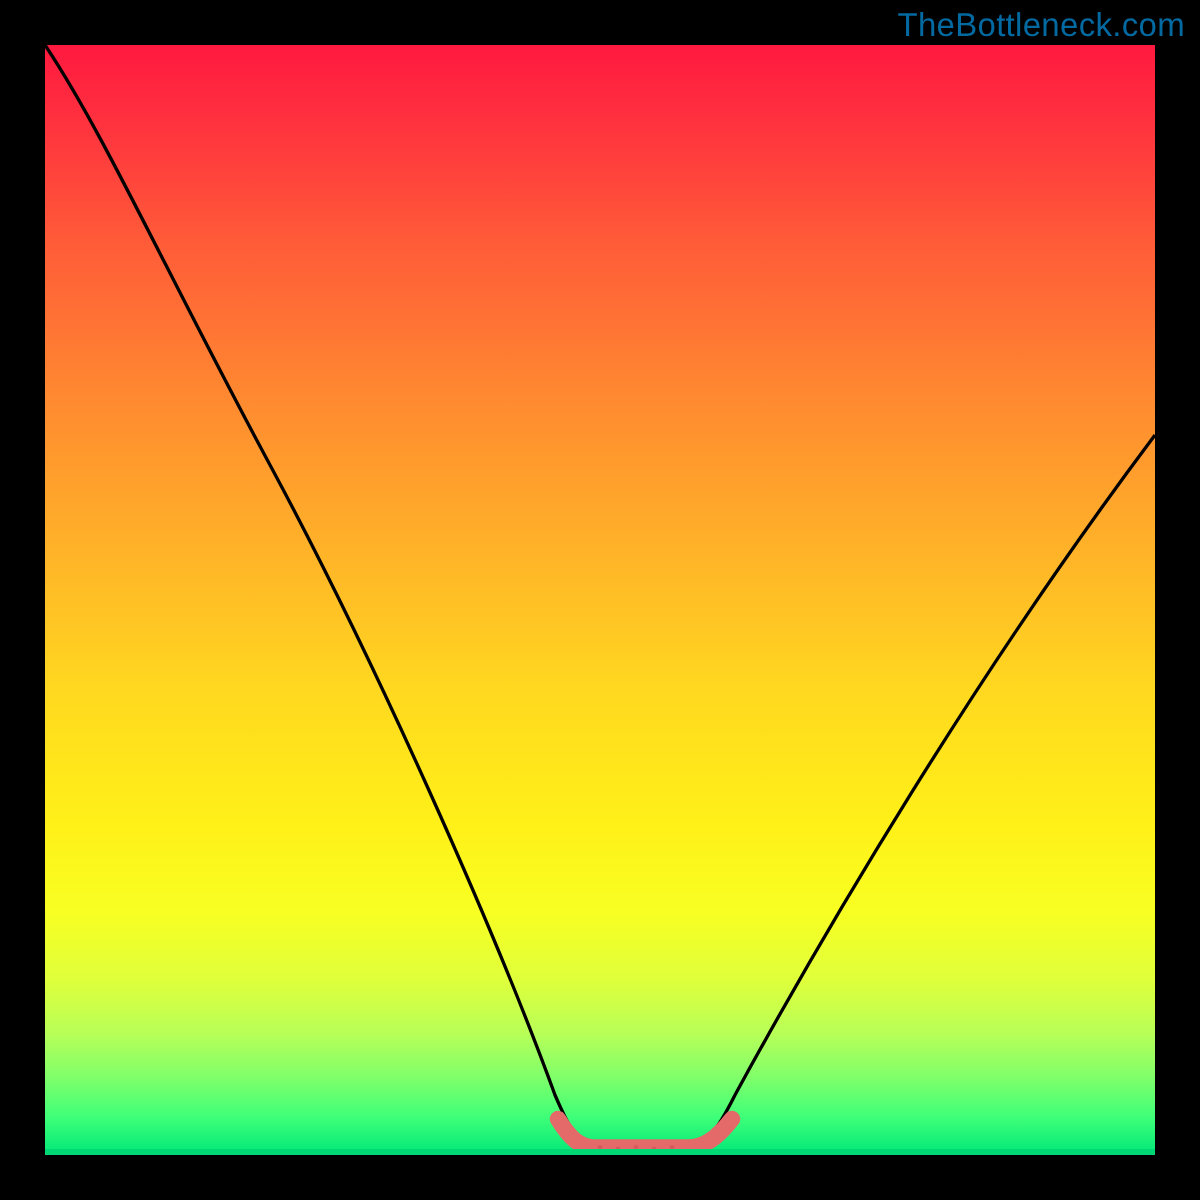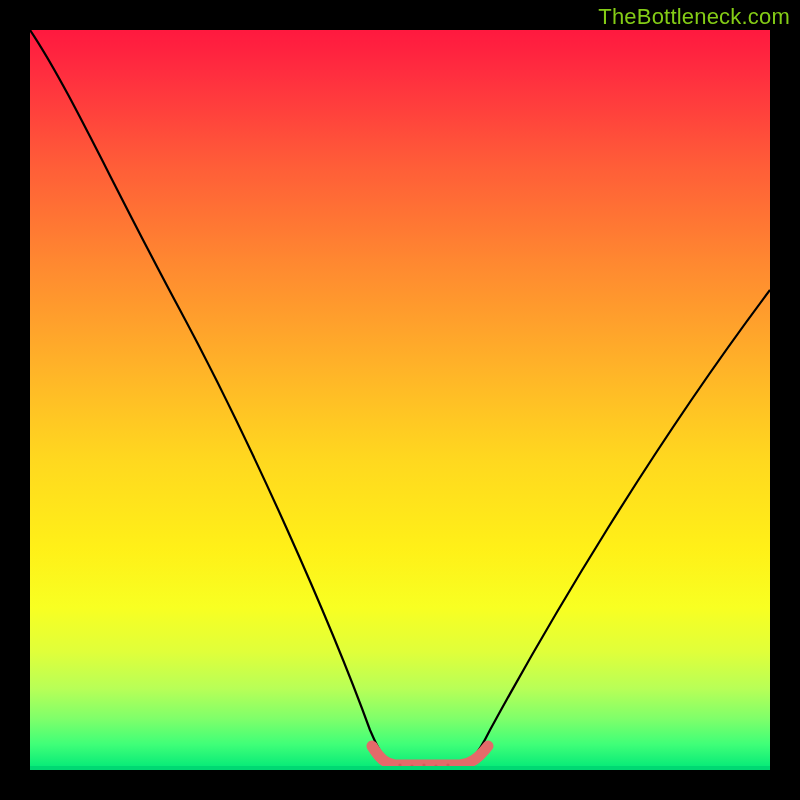--- a/index.html
+++ b/index.html
@@ -14,21 +14,21 @@
   .frame {
     position: relative;
     width: 800px;
     height: 800px;
     background: #000000;
   }
   .watermark {
     position: absolute;
     top: 4px;
     right: 10px;
-    color: #84cc16;
+    color: #0369a1;
     font-size: 22px;
     font-weight: 400;
     letter-spacing: 0.2px;
     z-index: 10;
   }
   .plot-area {
     position: absolute;
     left: 30px;
     top: 30px;
     width: 740px;

